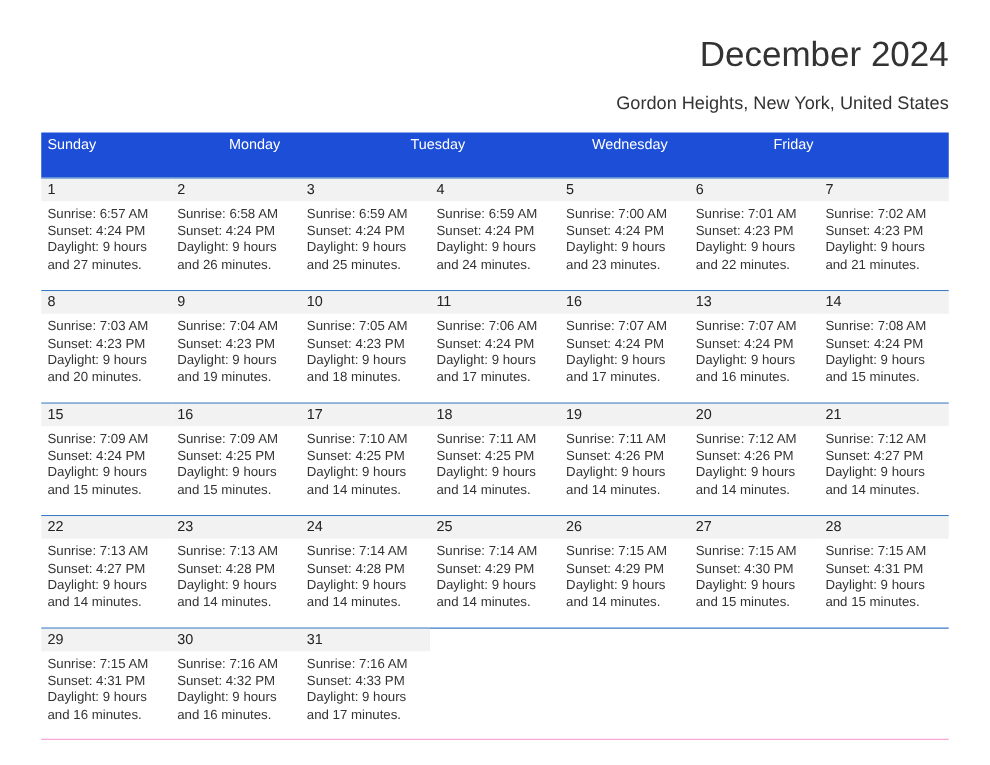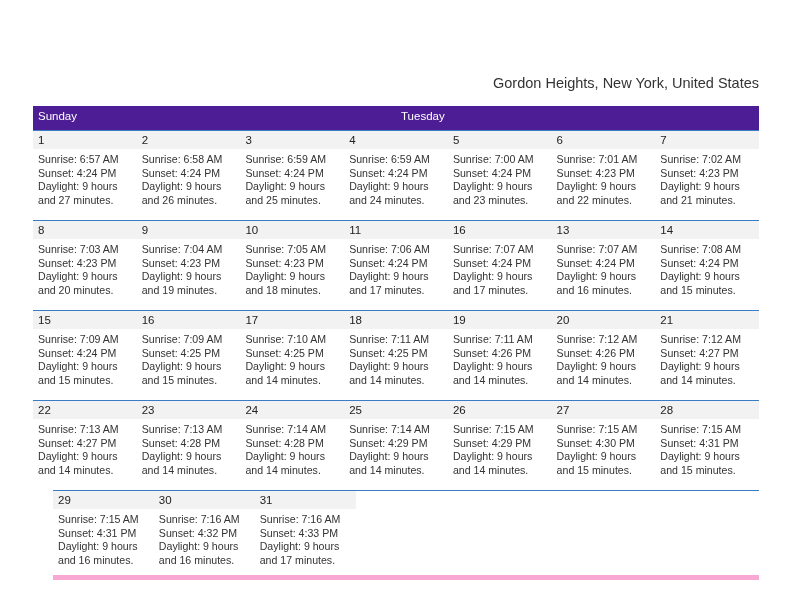--- a/index.html
+++ b/index.html
@@ -89,22 +89,22 @@
   
   .calendar {
     position: absolute;
     left: 33px;
     top: 106px;
     width: 726px;
   }
 
   .dow-row {
     display: flex;
-    background: #4c1d95;
-    height: 24px;
+    background: #1d4ed8;
+    height: 36px;
   }
   .dow-cell {
     flex: 1 1 0;
     color: #ffffff;
     font-size: 11.5px;
     line-height: 20px;
     padding-left: 5px;
     box-sizing: border-box;
     white-space: nowrap;
   }
@@ -112,22 +112,21 @@
   .week-row {
     display: flex;
     border-top: 1px solid #3b7dc4;
     height: 90px;
     box-sizing: border-box;
   }
   .week-row:first-of-type {
     border-top: none;
   }
   .week-row.last {
-    border-bottom: 5px solid #f9a8d4;
-    margin-left: 20px;
+    border-bottom: 1px solid #f9a8d4;
   }
 
   .day-cell {
     flex: 1 1 0;
     box-sizing: border-box;
     padding: 0;
     position: relative;
   }
   .day-num {
     height: 18px;
@@ -153,28 +152,32 @@
   }
 </style>
 </head>
 <body>
 
 <div class="page">
 
   <div class="header">
 
 
+    <div class="title">December 2024</div>
     <div class="subtitle">Gordon Heights, New York, United States</div>
   </div>
 
   <div class="calendar">
 
     <div class="dow-row">
       <div class="dow-cell">Sunday</div>
+      <div class="dow-cell">Monday</div>
       <div class="dow-cell">Tuesday</div>
+      <div class="dow-cell">Wednesday</div>
+      <div class="dow-cell">Friday</div>
     </div>
 
     <div class="week-row">
       <div class="day-cell">
         <div class="day-num">1</div>
         <div class="day-body">
           <div>Sunrise: 6:57 AM</div>
           <div>Sunset: 4:24 PM</div>
           <div>Daylight: 9 hours</div>
           <div>and 27 minutes.</div>

